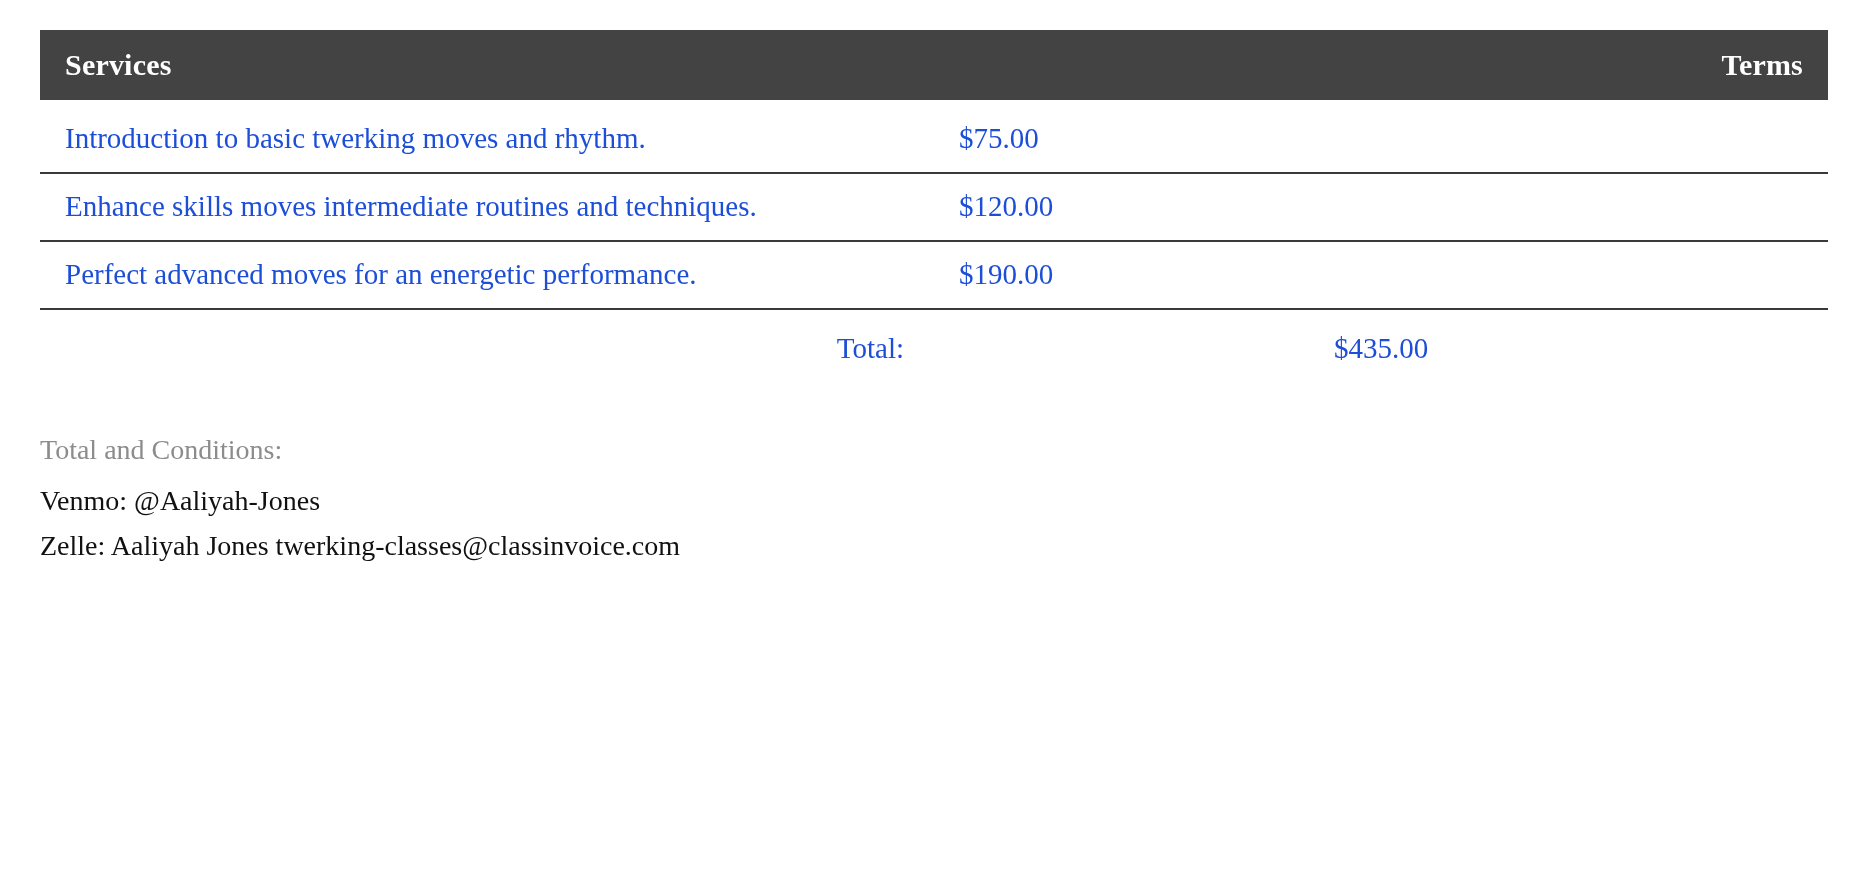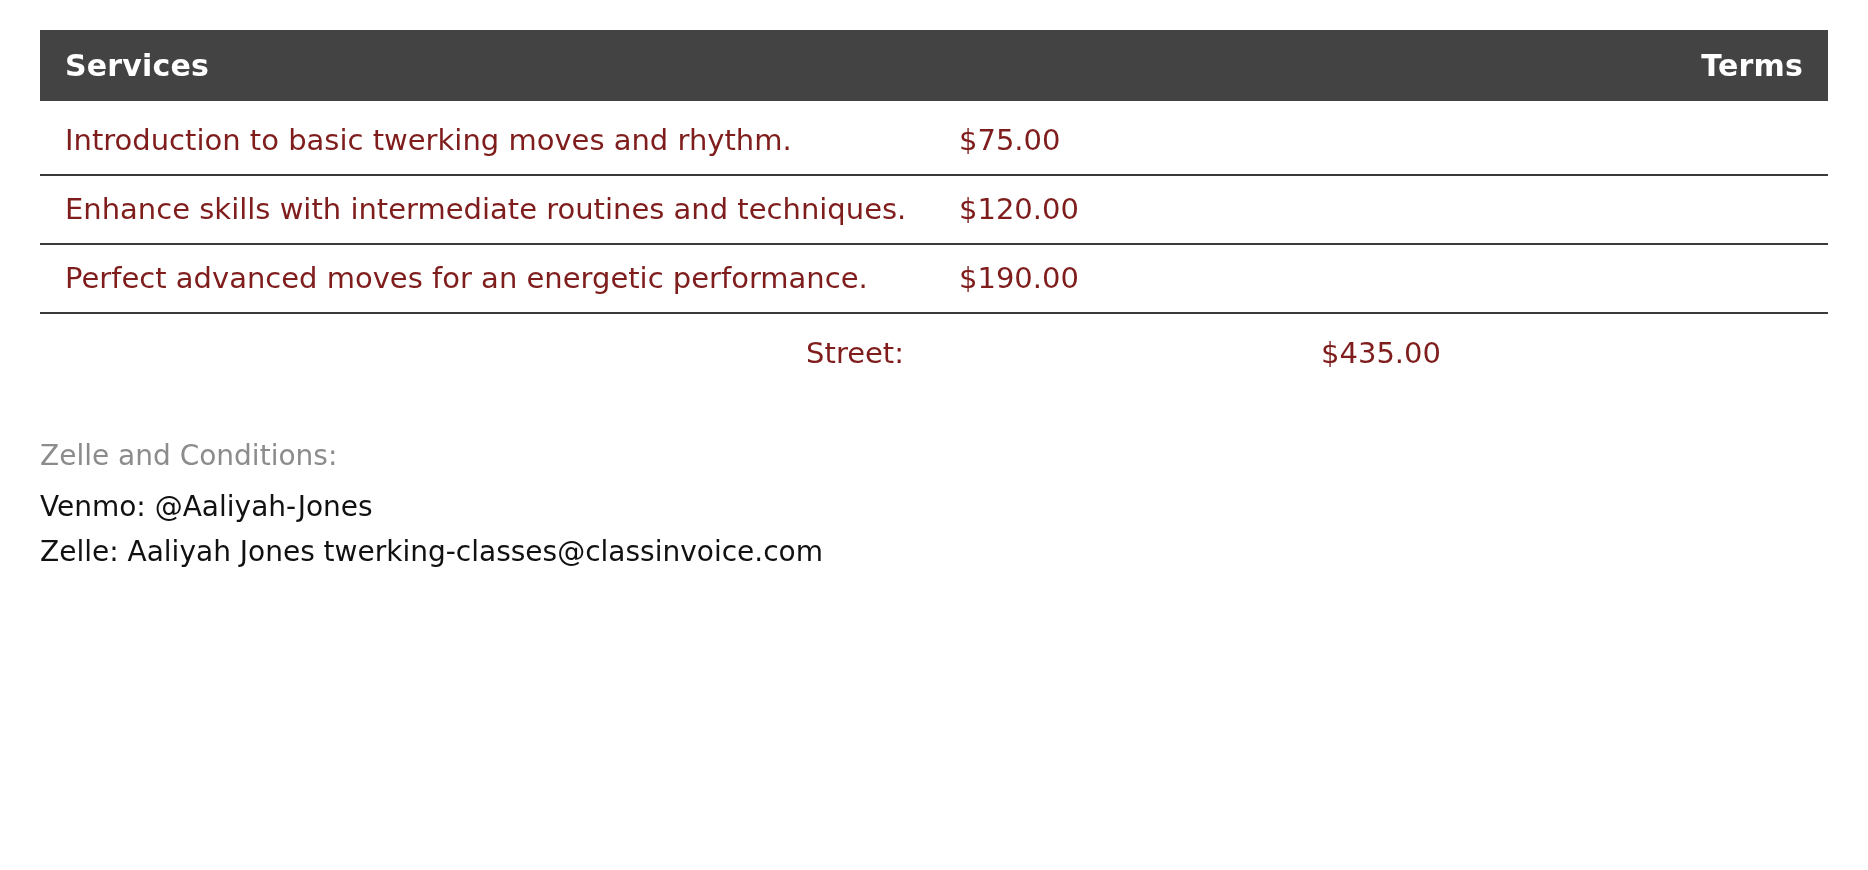--- a/index.html
+++ b/index.html
@@ -13,20 +13,21 @@
     font-family: "DejaVu Sans", sans-serif;
     color: #1a1a1a;
     overflow: hidden;
   }
   .page {
     box-sizing: border-box;
     width: 1868px;
     height: 870px;
     padding: 30px 40px 8px 40px;
     background: #ffffff;
+    font-family: Liberation Serif, serif;
   }
 
   
   .services-table {
     width: 100%;
     border-collapse: collapse;
     table-layout: fixed;
   }
   .services-table thead th {
     background: #434343;
@@ -38,21 +39,21 @@
     letter-spacing: 0.2px;
   }
   .services-table thead th.price-col {
     text-align: right;
   }
   .services-table tbody td {
     font-size: 29px;
     font-weight: normal;
     padding: 16px 25px 17px 25px;
     border-bottom: 2px solid #3a3a3a;
-    color: #7f1d1d;
+    color: #1d4ed8;
     vertical-align: middle;
   }
   .services-table tbody td.price-cell {
     text-align: left;
     white-space: nowrap;
   }
   .services-table tbody tr:first-child td {
     padding-top: 22px;
   }
 
@@ -100,33 +101,33 @@
         <th class="service-col">Services</th>
         <th class="price-col">Terms</th>
       </tr>
     </thead>
     <tbody>
       <tr>
         <td class="service-cell">Introduction to basic twerking moves and rhythm.</td>
         <td class="price-cell">$75.00</td>
       </tr>
       <tr>
-        <td class="service-cell">Enhance skills with intermediate routines and techniques.</td>
+        <td class="service-cell">Enhance skills moves intermediate routines and techniques.</td>
         <td class="price-cell">$120.00</td>
       </tr>
       <tr>
         <td class="service-cell">Perfect advanced moves for an energetic performance.</td>
         <td class="price-cell">$190.00</td>
       </tr>
       <tr class="total-row">
-        <td class="total-label">Street:</td>
+        <td class="total-label">Total:</td>
         <td class="total-value">$435.00</td>
       </tr>
     </tbody>
   </table>
 
   <div class="terms">
-    <div class="terms-title">Zelle and Conditions:</div>
+    <div class="terms-title">Total and Conditions:</div>
     <div class="terms-line">Venmo: @Aaliyah-Jones</div>
     <div class="terms-line">Zelle: Aaliyah Jones twerking-classes@classinvoice.com</div>
   </div>
 
 </div>
 
 </body></html>

